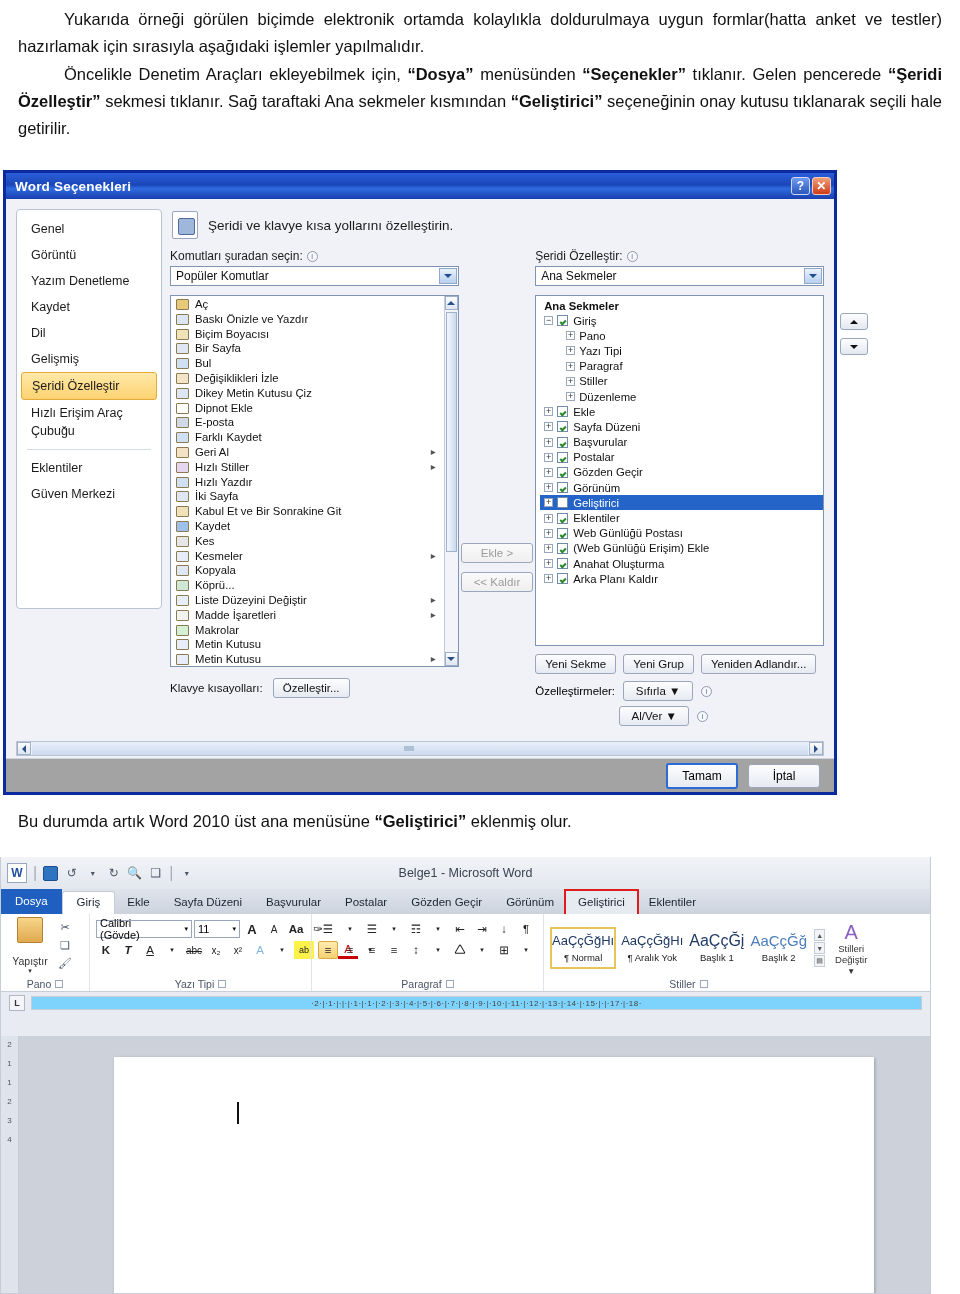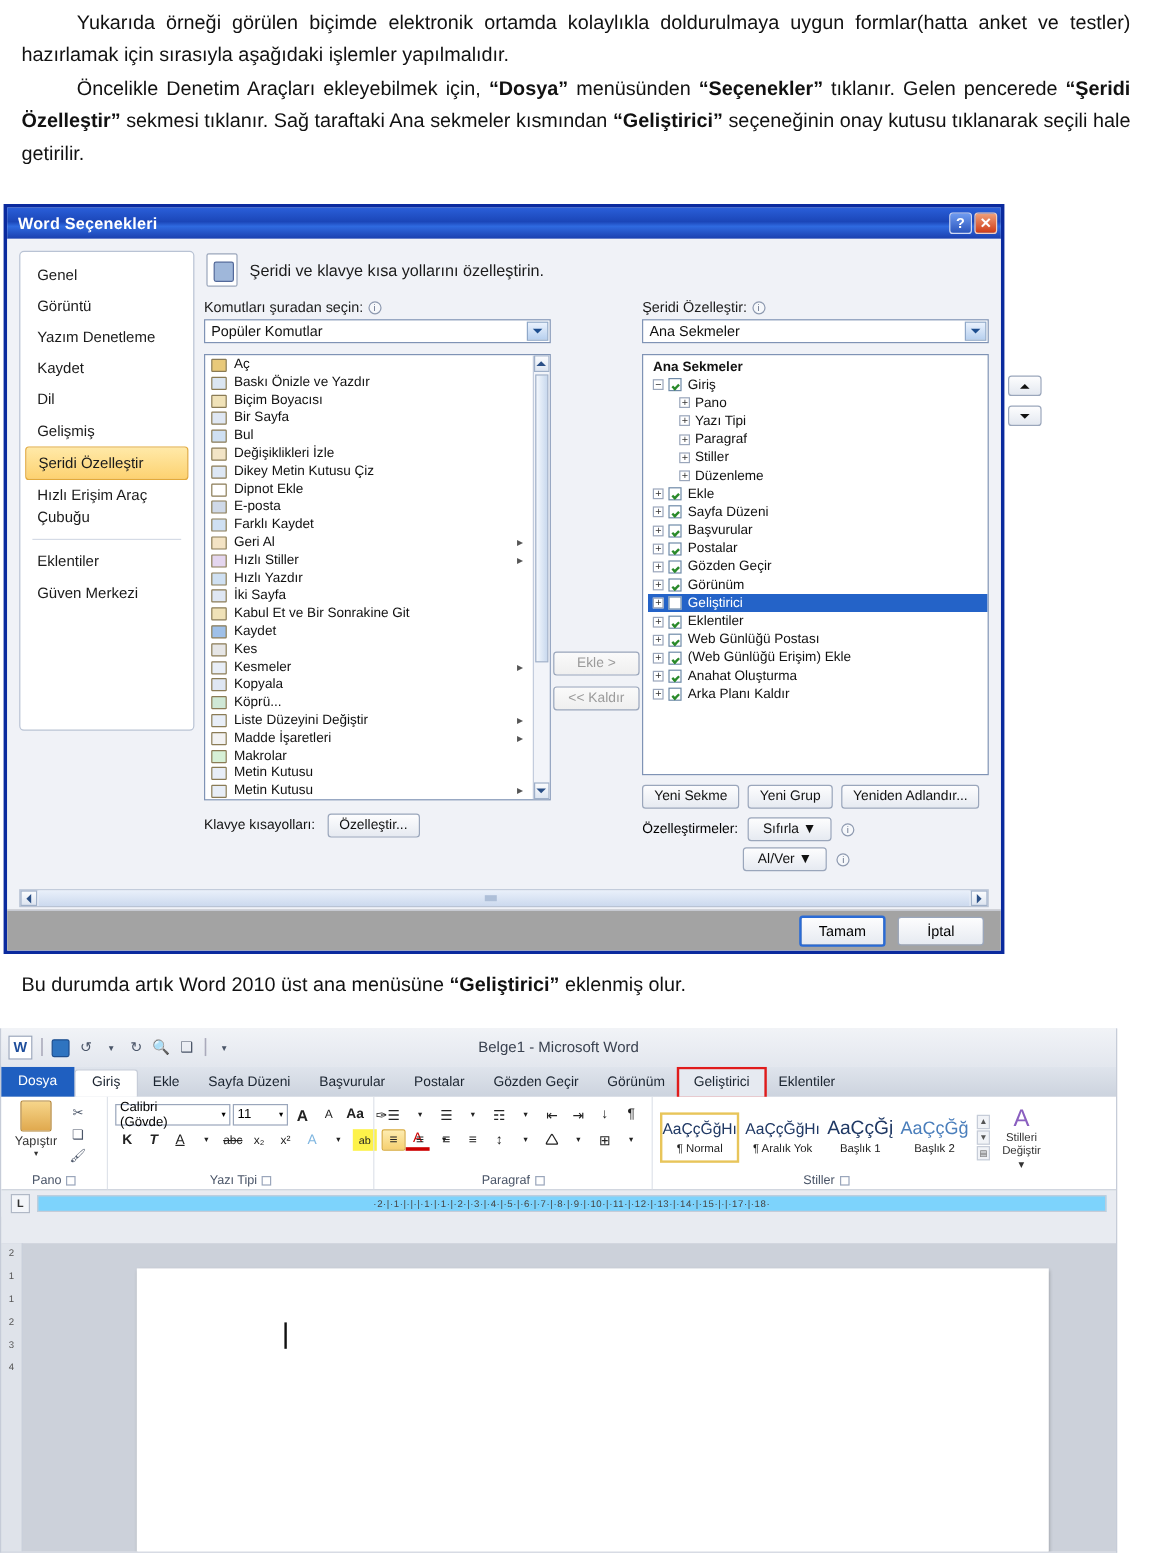--- a/index.html
+++ b/index.html
@@ -633,21 +633,21 @@
       <div class="tab hl">Geliştirici</div>
       <div class="tab">Eklentiler</div>
     </div>
 
   <div class="ribbon">
 
     <div class="grp" style="width:88px;">
       <div class="grp-body">
         <div class="bigbtn">
           <span class="clip"></span>
-          <span style="margin-top:2px;">Yapıştır</span>
+          <span style="margin-top:12px;">Yapıştır</span>
           <span style="font-size:7px;">▾</span>
         </div>
         <div class="minicol">
           <span class="mini">✂</span>
           <span class="mini">❏</span>
           <span class="mini">🖌</span>
         </div>
       </div>
       <div class="grp-name">
         <span>Pano</span>

